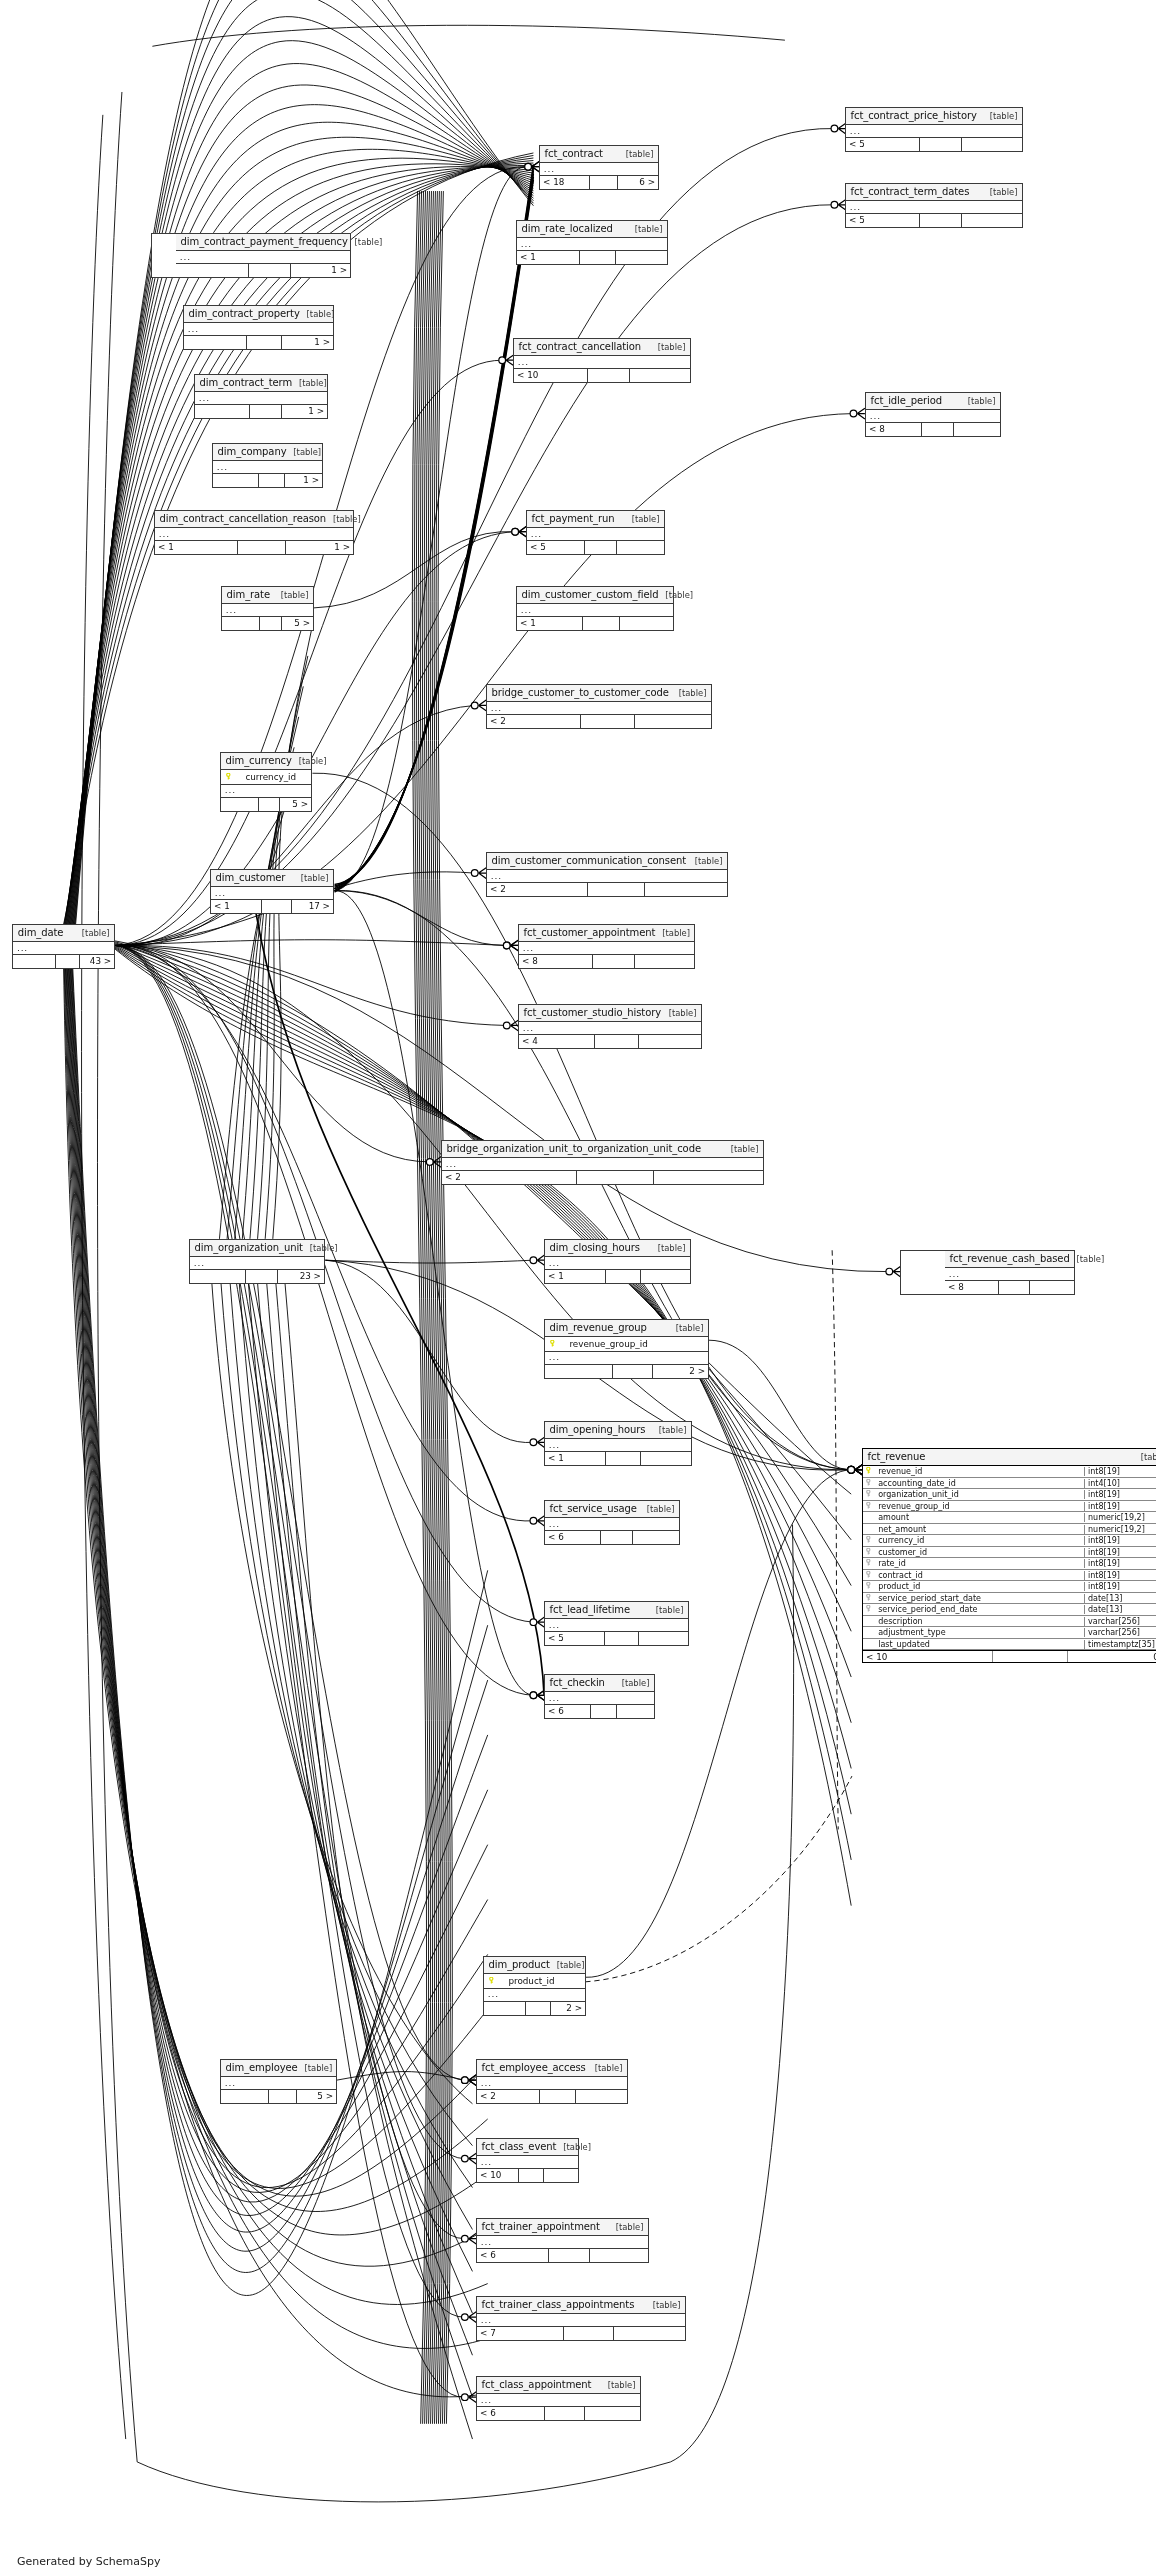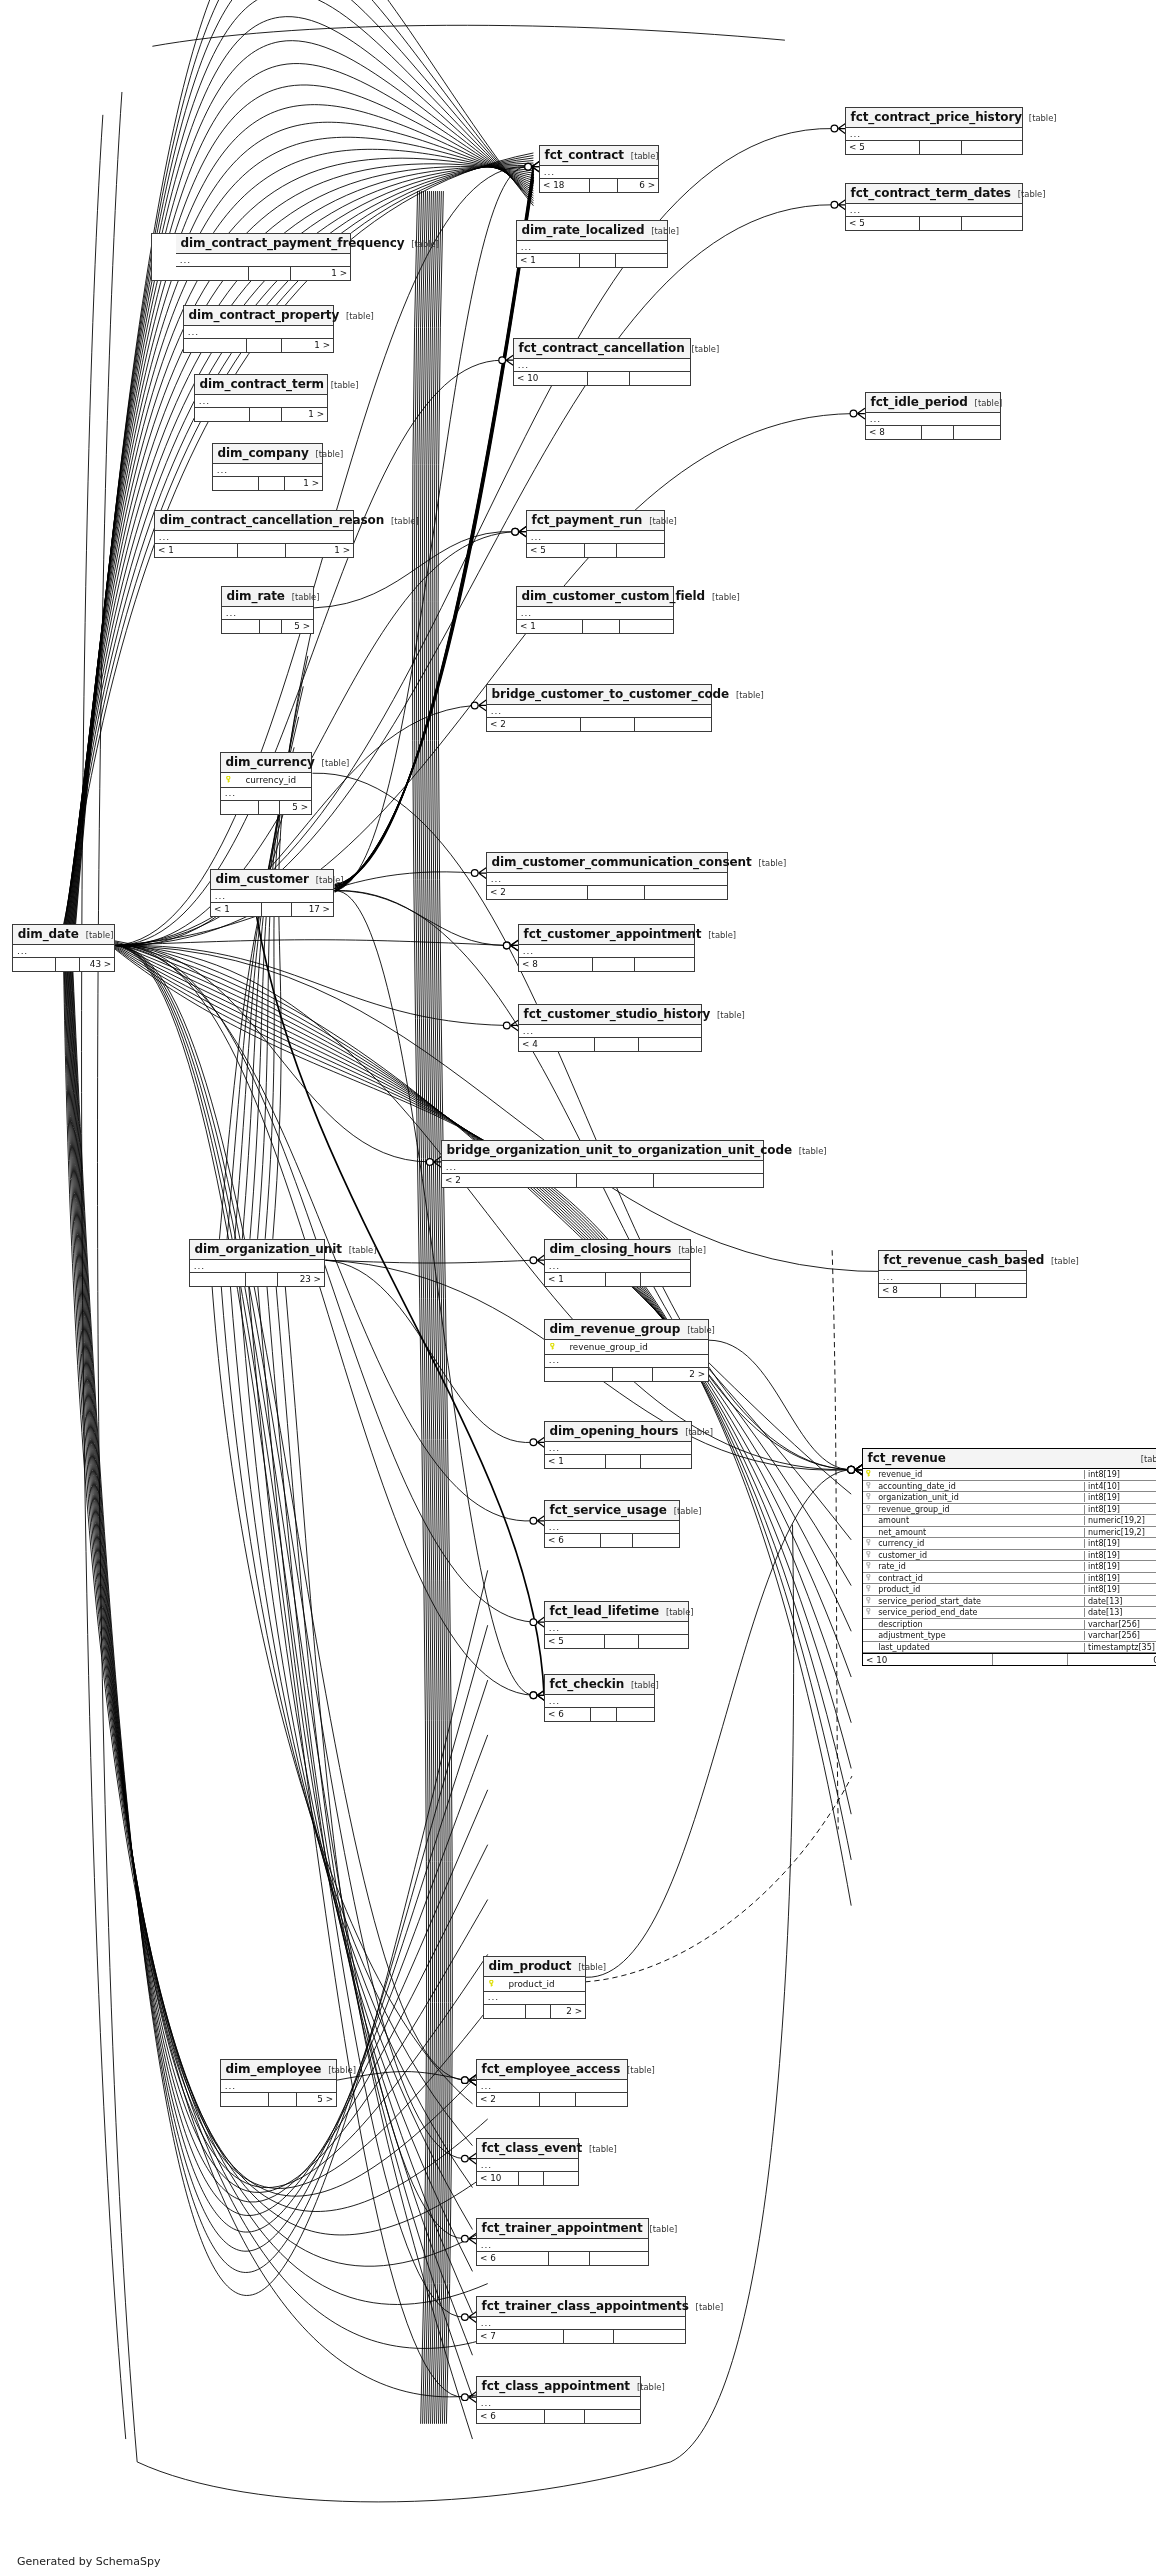--- a/index.html
+++ b/index.html
@@ -46,22 +46,22 @@
     border-bottom: 1.1px solid #3a3a3a;
     padding: 2.3px 4.6px 3px 4.6px;
     display: flex;
     align-items: baseline;
     justify-content: space-between;
     white-space: nowrap;
     box-sizing: border-box;
   }
   .tbl.detailed .tbl-head { border-bottom: 1.7px solid #000; }
   .tbl-name {
-    font-weight: bold;
-    font-size: 12px;
+    font-weight: normal;
+    font-size: 10px;
     letter-spacing: -0.1px;
   }
   .tbl-kind {
     font-weight: normal;
     font-size: 8.4px;
     color: #333;
     padding-left: 6.9px;
   }
   .tbl-body {
     background: #ffffff;
@@ -669,21 +669,21 @@
         </div>
         <div class="tbl-body">
           <div class="ellipsis-row">...</div>
           <div class="foot-row">
             <span class="foot-cell foot-left">&lt; 1</span>
             <span class="foot-cell foot-mid"></span>
             <span class="foot-cell foot-right"></span>
           </div>
         </div>
       </div>
-      <div class="tbl" style="left: 878px; top: 1250px; width: 149px;">
+      <div class="tbl" style="left: 900px; top: 1250px; width: 175px; padding-left: 44px;">
         <div class="tbl-head">
           <span class="tbl-name">fct_revenue_cash_based</span>
           <span class="tbl-kind">[table]</span>
         </div>
         <div class="tbl-body">
           <div class="ellipsis-row">...</div>
           <div class="foot-row">
             <span class="foot-cell foot-left">&lt; 8</span>
             <span class="foot-cell foot-mid"></span>
             <span class="foot-cell foot-right"></span>

